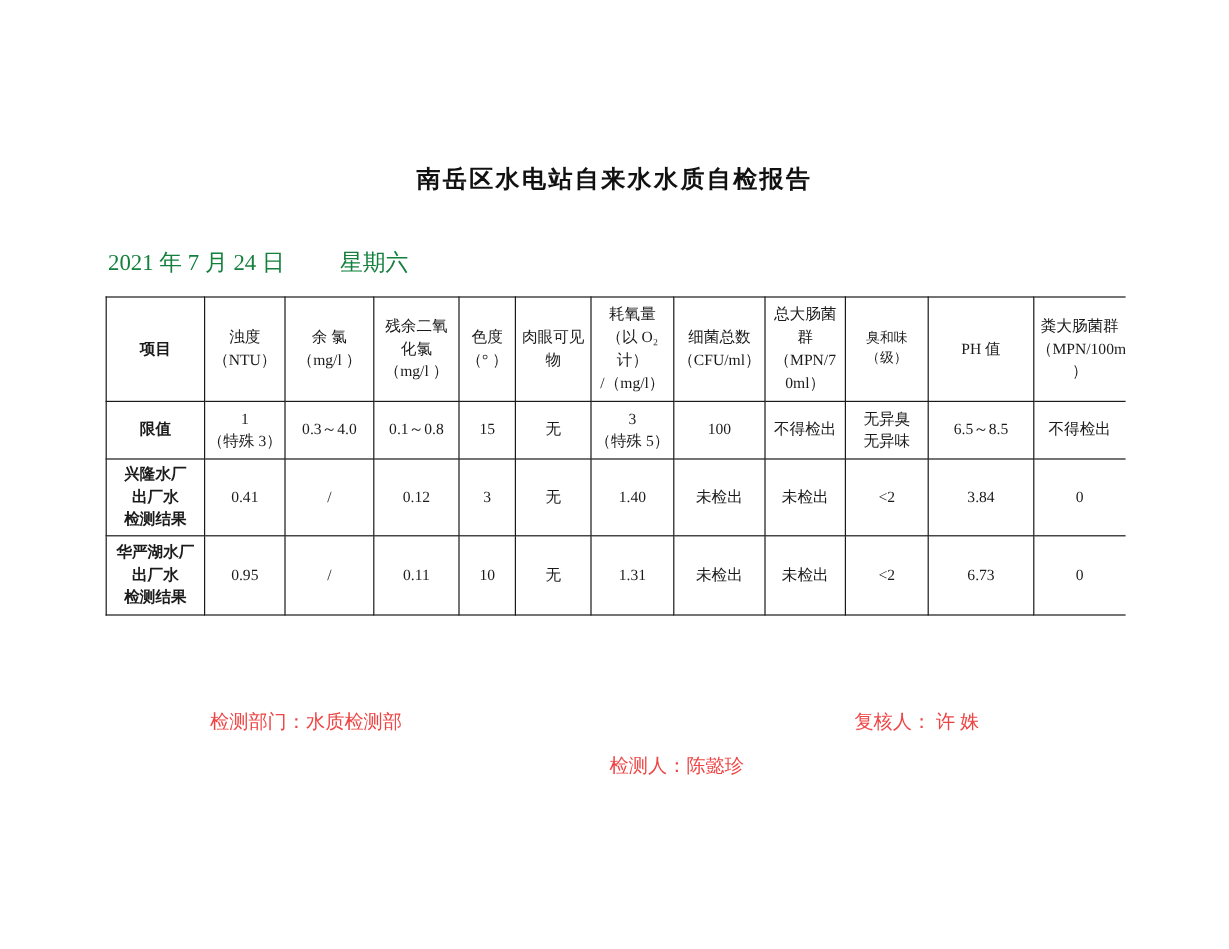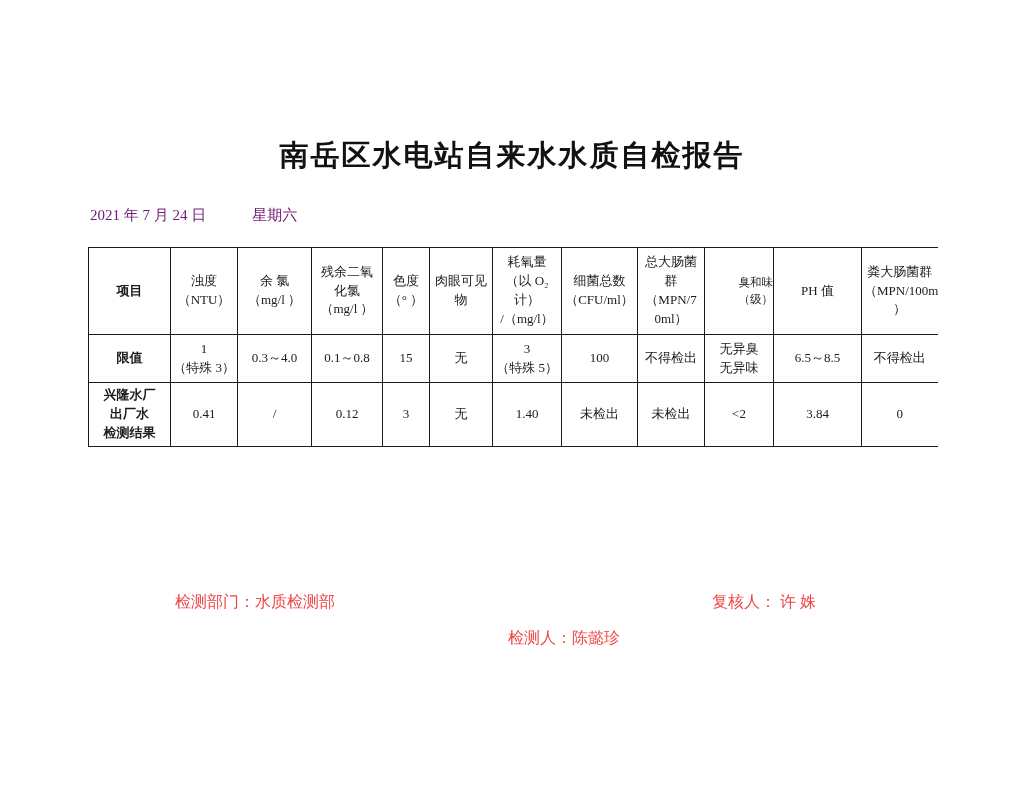--- a/index.html
+++ b/index.html
@@ -12,31 +12,31 @@
     font-family: "Liberation Serif", "DejaVu Serif", serif;
     overflow: hidden;
   }
   .report-title {
     position: absolute;
     top: 136px;
     left: 0;
     width: 1024px;
     text-align: center;
     font-family: "Liberation Sans", "DejaVu Sans", sans-serif;
-    font-size: 29px;
+    font-size: 20px;
     font-weight: 700;
     letter-spacing: 2px;
     color: #111;
   }
   .date-line {
     position: absolute;
     top: 206px;
     left: 90px;
-    font-size: 15px;
-    color: #701a75;
+    font-size: 19px;
+    color: #15803d;
   }
   .date-line .weekday { margin-left: 46px; }
 
   table.report-table {
     position: absolute;
     top: 247px;
     left: 88px;
     width: 849px;
     border-collapse: collapse;
     table-layout: fixed;
@@ -47,21 +47,21 @@
     vertical-align: middle;
     font-size: 13px;
     line-height: 1.45;
     padding: 1px 2px;
     white-space: pre-line;
     color: #1b1b1b;
     overflow: hidden;
   }
   .report-table td.no-right { border-right: none; text-align: center; }
   .report-table td.row-label { font-weight: 600; }
-  .report-table td.tight { font-size: 11.5px; padding: 1px 0; text-align: right; }
+  .report-table td.tight { font-size: 11.5px; padding: 1px 0; }
   .report-table tr.header-row td { height: 84px; }
   .report-table tr.limit-row td { height: 45px; }
   .report-table tr.result-row-1 td { height: 61px; margin-top: 44px; }
   .report-table tr.result-row-2 td { height: 63px; }
   .report-table tr.conclusion-row td { height: 55px; }
   .report-table td.conclusion-text { white-space: normal; padding: 2px 14px; }
 
   .signature-line {
     position: absolute;
     top: 592px;
@@ -157,20 +157,36 @@
       <td>0.12</td>
       <td>3</td>
       <td>无</td>
       <td>1.40</td>
       <td>未检出</td>
       <td>未检出</td>
       <td>&lt;2</td>
       <td>3.84</td>
       <td class="no-right">0</td>
     </tr>
+    <tr class="result-row-2">
+      <td class="row-label">华严湖水厂
+出厂水
+检测结果</td>
+      <td>0.95</td>
+      <td>/</td>
+      <td>0.11</td>
+      <td>10</td>
+      <td>无</td>
+      <td>1.31</td>
+      <td>未检出</td>
+      <td>未检出</td>
+      <td>&lt;2</td>
+      <td>6.73</td>
+      <td class="no-right">0</td>
+    </tr>
   </tbody>
     </table>
 
   <div class="signature-line">
     <span class="sig sig-department">检测部门：水质检测部</span>
     <span class="sig sig-inspector">检测人：陈懿珍</span>
     <span class="sig sig-reviewer">复核人： 许 姝</span>
   </div>
 
 </div>

